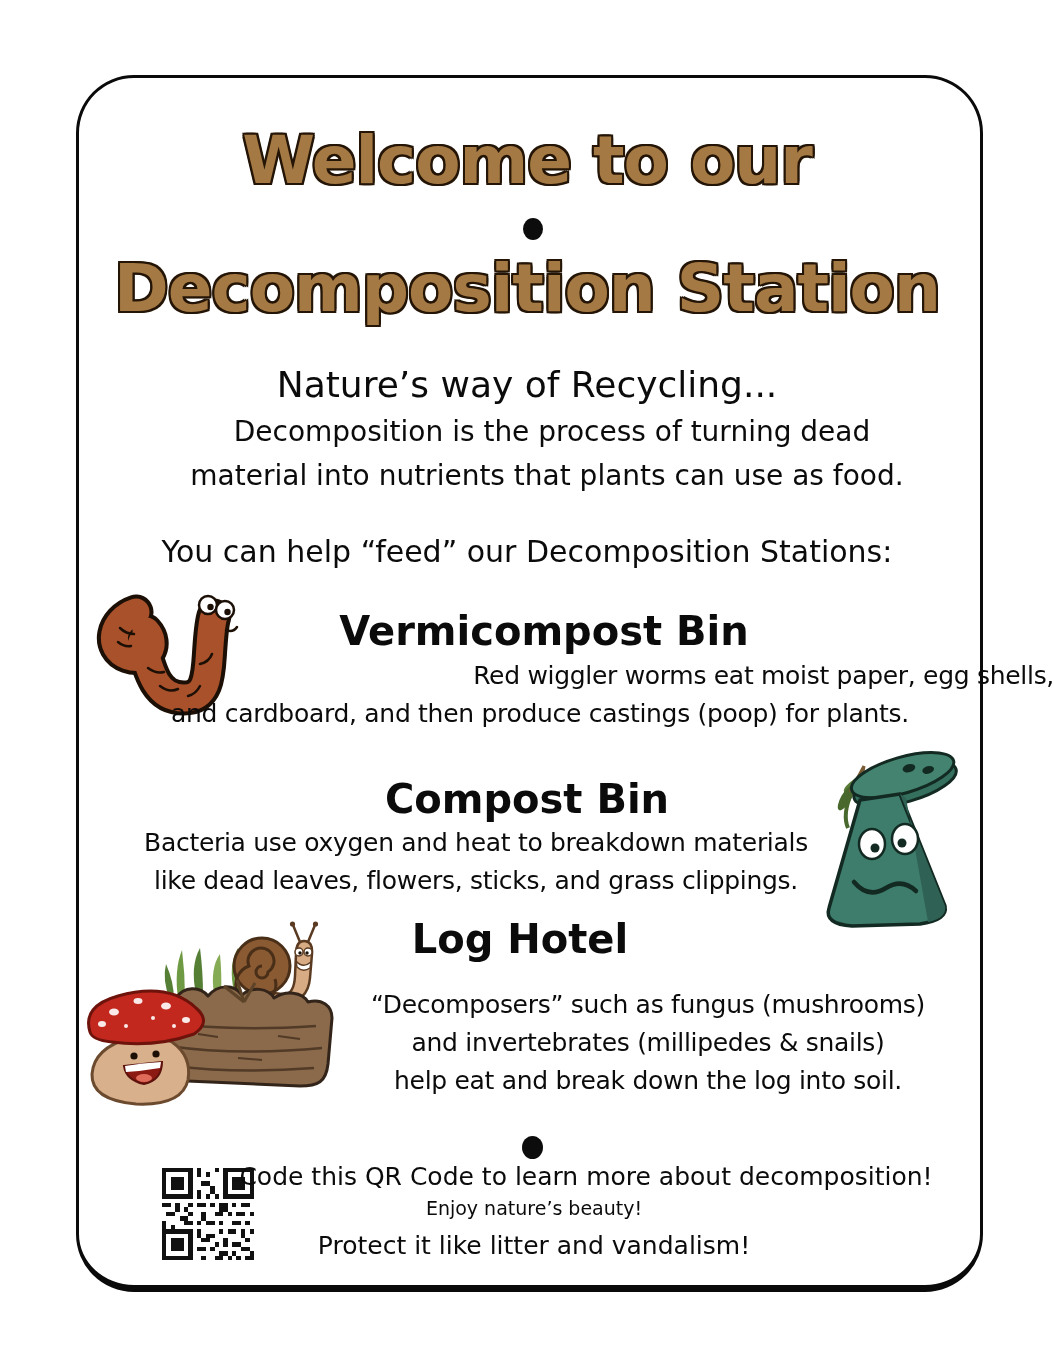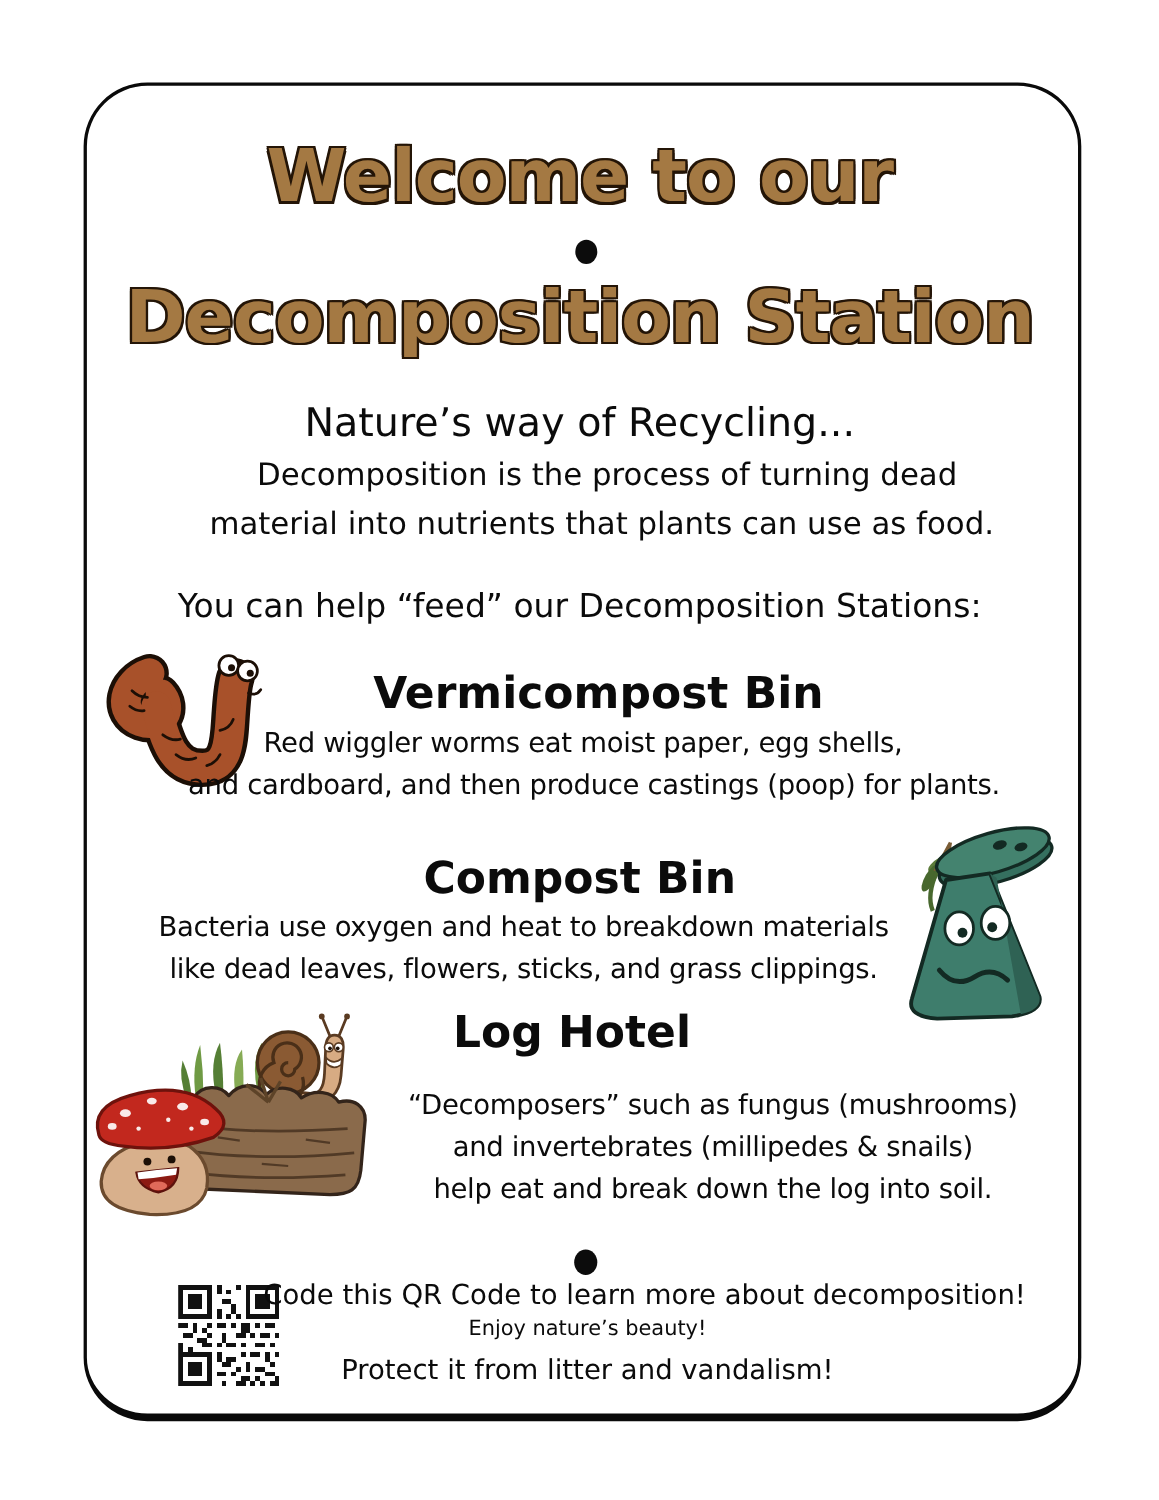--- a/index.html
+++ b/index.html
@@ -23,21 +23,21 @@
   .dot{position:absolute;background:#0c0c0c;border-radius:50%;}
   .dot1{left:523px;top:218px;width:20px;height:22px;}
   .dot2{left:522px;top:1136px;width:21px;height:23px;}
   .intro-heading{top:366px;font-size:36px;font-weight:normal;}
   .intro-line1{top:417px;font-size:28px;padding-left:25px;}
   .intro-line2{top:461px;font-size:28px;margin-left:20px;}
   .help-line{top:536px;font-size:30px;}
   .sec-heading{font-size:40px;font-weight:bold;}
   .sec-body{font-size:25px;letter-spacing:-0.3px;}
   .s1h{top:610px;left:30px;width:1028px;}
-  .s1l1{top:663px;left:16px;width:1028px;}
+  .s1l1{top:663px;left:26px;width:1028px;text-align:right;}
   .s1l2{top:701px;left:26px;width:1028px;}
   .s2h{top:778px;}
   .s2l1{top:830px;width:952px;}
   .s2l2{top:868px;width:952px;}
   .s3h{top:918px;width:1040px;}
   .s3l1{top:992px;left:240px;width:816px;}
   .s3l2{top:1030px;left:240px;width:816px;}
   .s3l3{top:1068px;left:240px;width:816px;}
   .f1{top:1164px;left:160px;width:852px;font-size:25px;}
   .f2{top:1199px;left:14px;width:1040px;font-size:19px;}
@@ -244,15 +244,15 @@
         <rect x="20" y="19" width="1" height="1"></rect>
       <rect x="9" y="20" width="1" height="1"></rect>
         <rect x="12" y="20" width="2" height="1"></rect>
         <rect x="15" y="20" width="1" height="1"></rect>
       <rect x="17" y="20" width="1" height="1"></rect>
         <rect x="19" y="20" width="2" height="1"></rect>
     </g>
   </svg>
   <div class="t f1">Code this QR Code to learn more about decomposition!</div>
   <div class="t f2">Enjoy nature’s beauty!</div>
-  <div class="t f3">Protect it from litter and vandalism!</div>
+  <div class="t f3">Protect it like litter and vandalism!</div>
 
 </div>
 
 </body></html>

